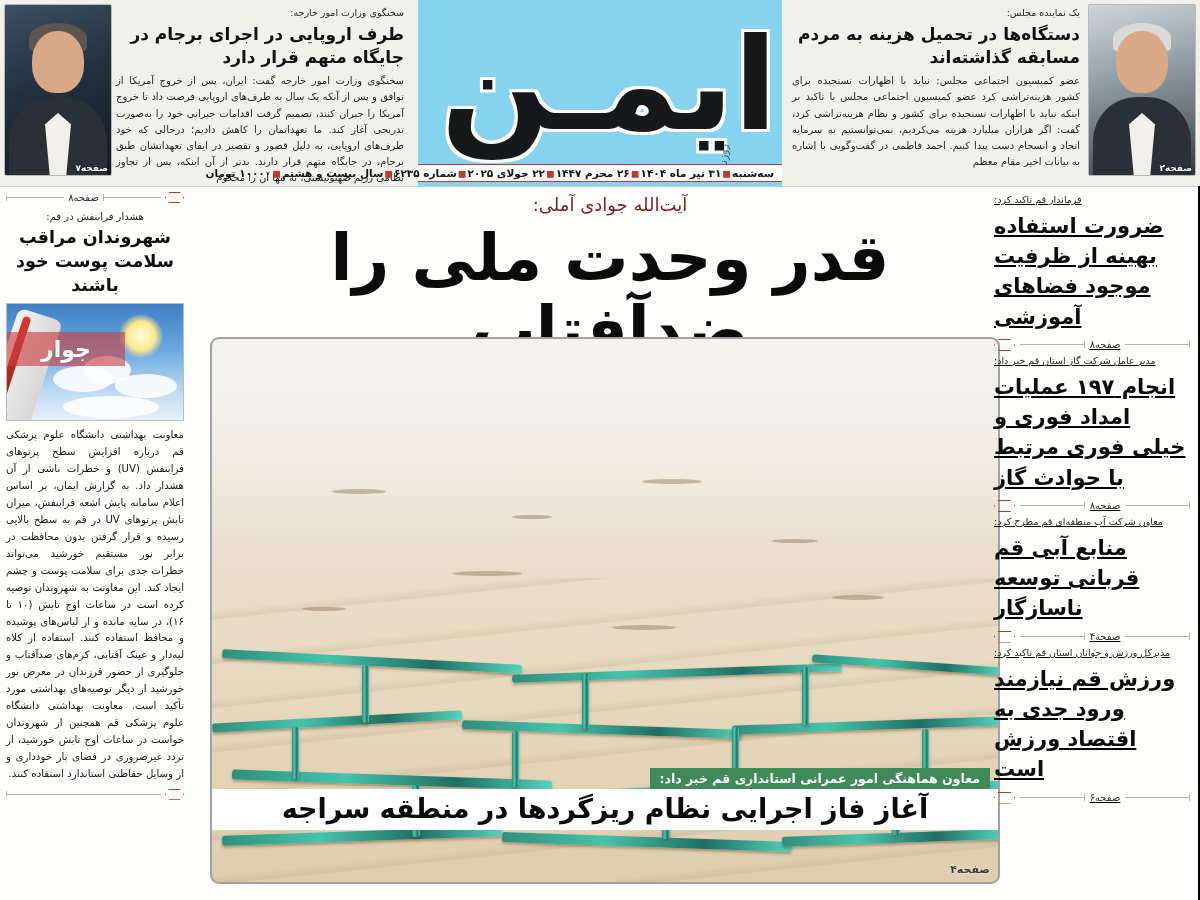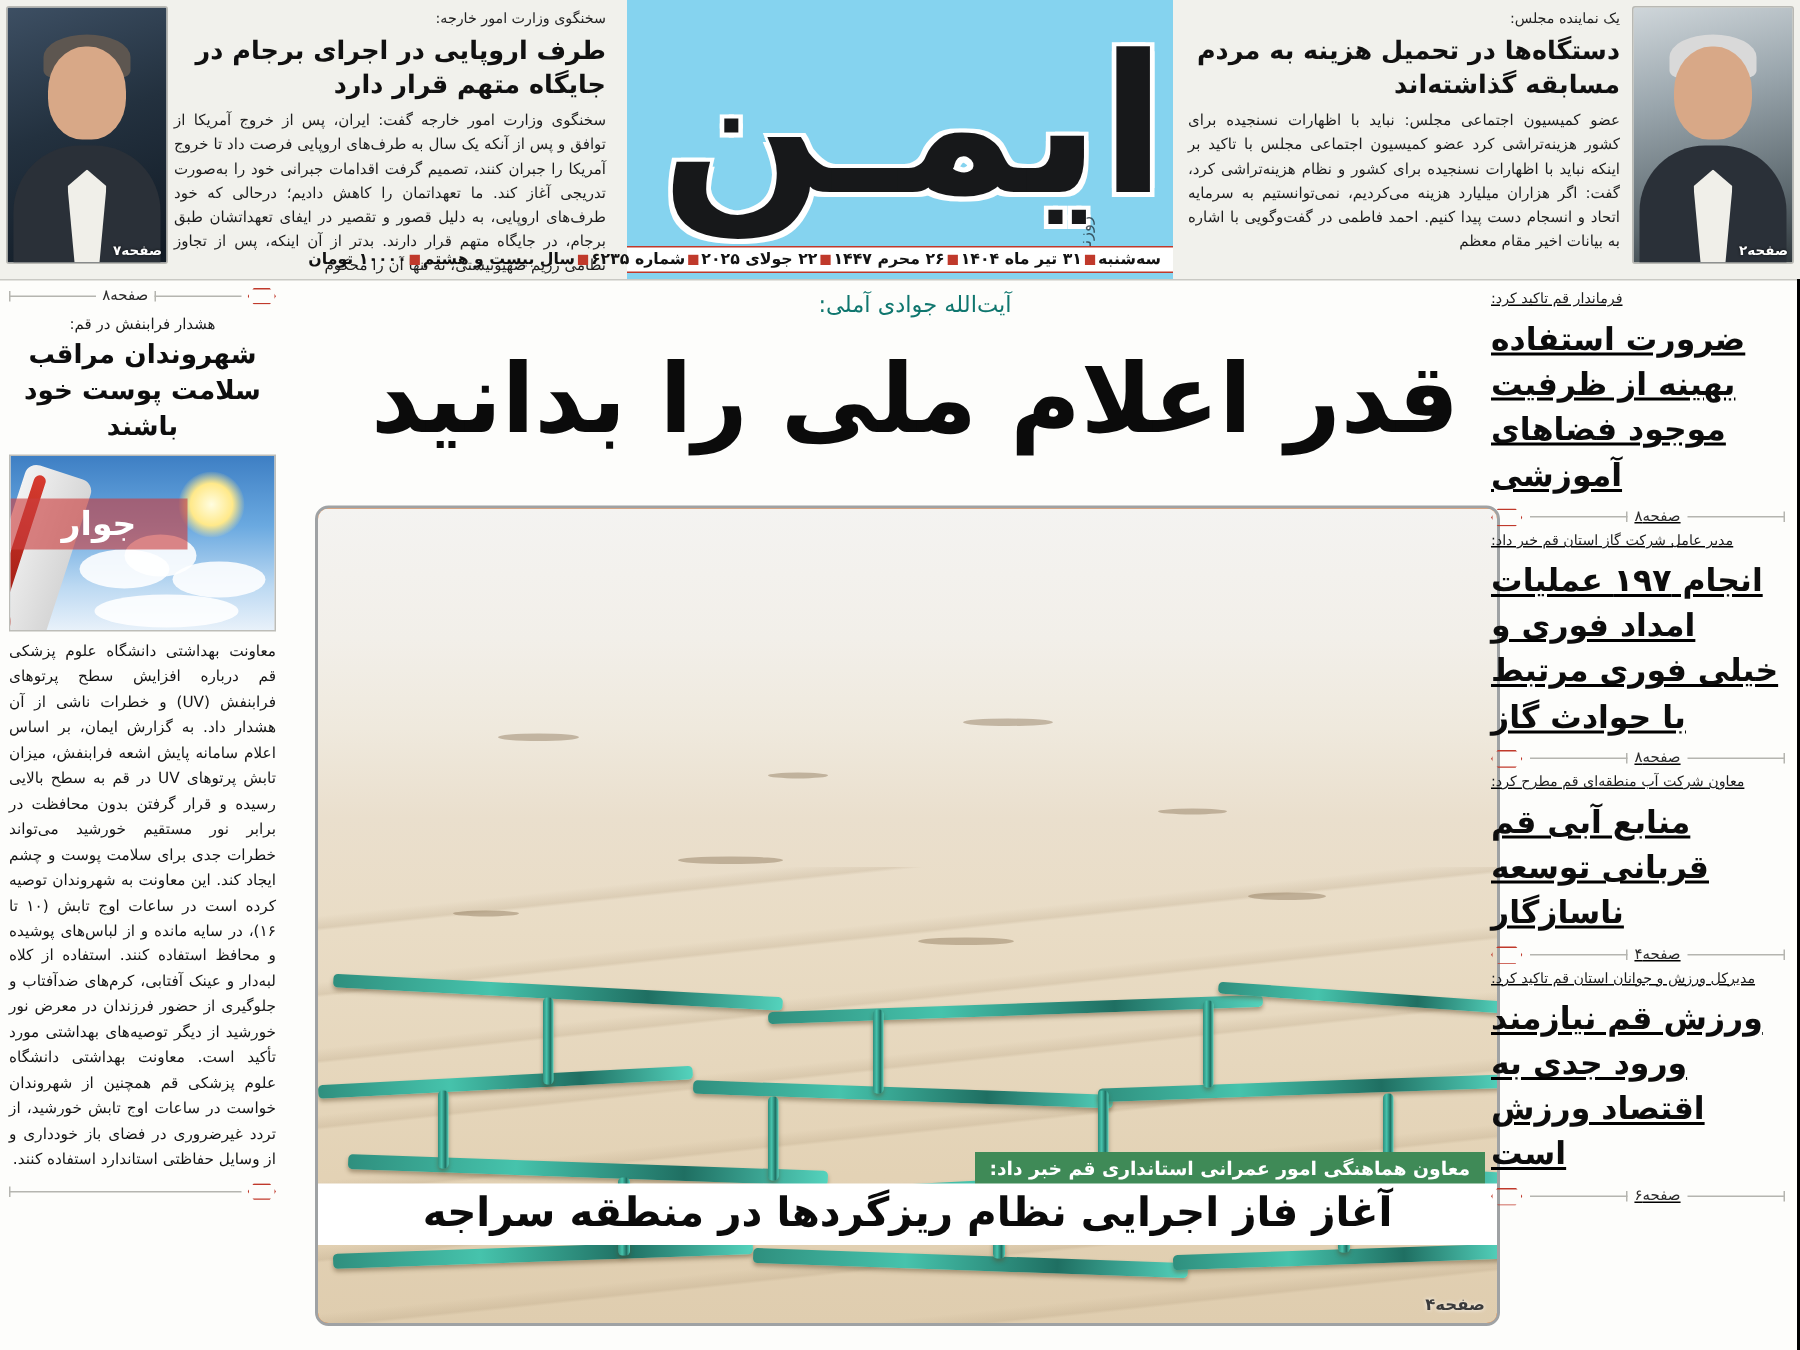--- a/index.html
+++ b/index.html
@@ -132,21 +132,21 @@
     padding: 4px 4px 4px 6px;
   }
 
   
   .lead {
     position: absolute; top: 186px; right: 190px;
     width: 800px; height: 144px;
     text-align: center; padding-top: 8px;
   }
   .lead-kicker {
-    font-size: 15px; color: #0f766e; margin-bottom: 20px;
+    font-size: 18px; color: #7f1d1d; margin-bottom: 8px;
   }
   .lead-head {
     font-size: 64px; font-weight: bold; color: #0b0b0b;
     line-height: 1.12; letter-spacing: -2px;
     font-family: "DejaVu Sans", sans-serif;
   }
 
   
   .photo-wrap {
     position: absolute; top: 337px; right: 200px;
@@ -374,21 +374,21 @@
         <div class="shirt"></div>
         <span class="tag">صفحه۲</span>
       </div>
     </div>
   </div>
 
   <div class="hr-thin"></div>
 
   <div class="lead">
     <div class="lead-kicker">آیت‌الله جوادی آملی:</div>
-    <div class="lead-head">قدر اعلام ملی را بدانید</div>
+    <div class="lead-head">قدر وحدت ملی را ضدآفتاب</div>
   </div>
 
   <div class="photo-wrap">
     <div class="desert"></div>
     <div class="dune-shade"></div>
 
     <div class="streak" style="left:120px;top:150px;width:54px;height:5px;"></div>
     <div class="streak" style="left:300px;top:176px;width:40px;height:4px;"></div>
     <div class="streak" style="left:430px;top:140px;width:60px;height:5px;"></div>
     <div class="streak" style="left:560px;top:200px;width:46px;height:4px;"></div>

